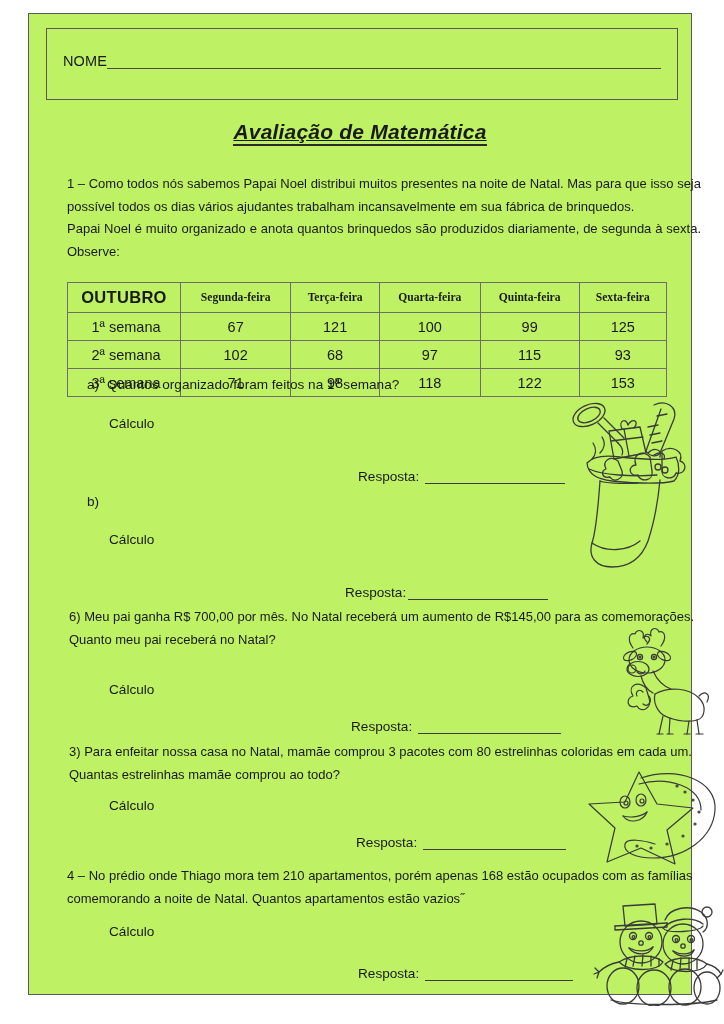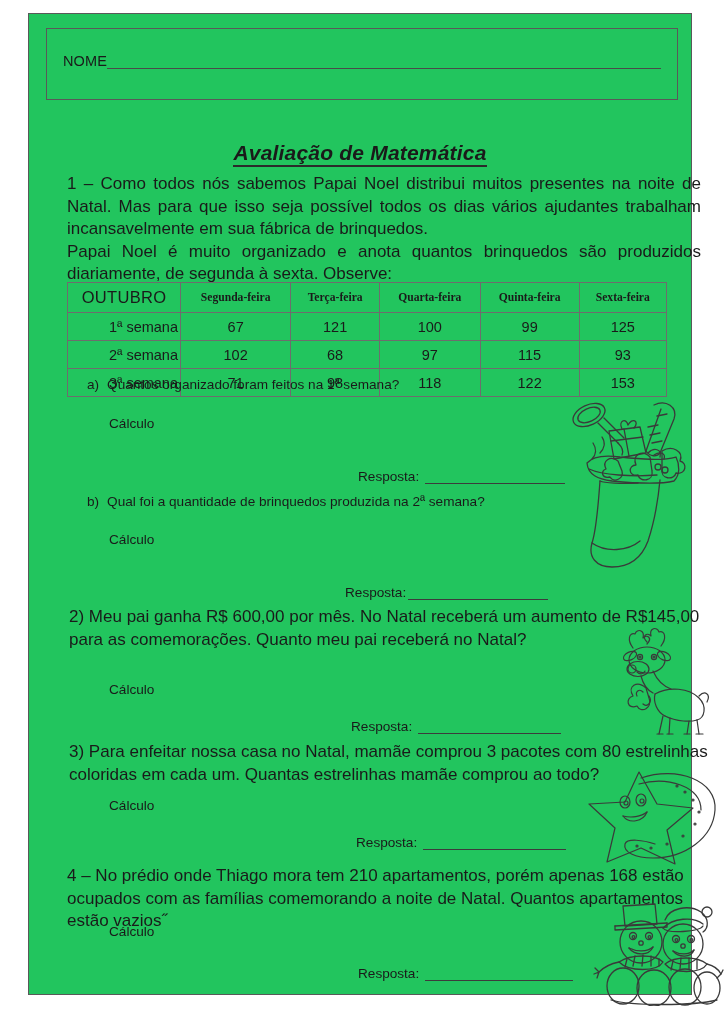--- a/index.html
+++ b/index.html
@@ -18,21 +18,21 @@
 
   
   #page-frame {
     position: absolute;
     left: 28px;
     top: 13px;
     width: 664px;
     height: 982px;
     border: 1.4px solid #595959;
     box-sizing: border-box;
-    background: #22c55e;
+    background: #bef264;
   }
 
   
   #identity-box {
     position: absolute;
     left: 17px;
     top: 14px;
     width: 632px;
     height: 72px;
     border: 1.3px solid #595959;
@@ -63,37 +63,38 @@
     text-align: center;
     font-size: 14.5px;
     line-height: 1;
     padding-bottom: 1px;
   }
 
   
   #title {
     position: absolute;
     left: 0;
-    top: 127px;
+    top: 106px;
     width: 100%;
     text-align: center;
+    text-decoration: underline;
   }
   #title span {
     font-size: 21px;
     font-weight: bold;
     font-style: italic;
     border-bottom: 2px solid #2b2b2b;
     padding-bottom: 1px;
     letter-spacing: .2px;
   }
 
   
   .para {
     position: absolute;
-    font-size: 17px;
+    font-size: 13px;
     line-height: 22.5px;
     text-align: justify;
     text-justify: inter-word;
   }
   .para.noj { text-align: left; }
 
   #q1-intro { left: 38px; top: 159px; width: 634px; }
   #q1-intro p { margin: 0; }
 
   
@@ -105,34 +106,34 @@
     border-collapse: collapse;
   }
   #data-table th, #data-table td {
     border: 1.1px solid #6d6d6d;
     text-align: center;
     padding: 2px 2px;
     font-weight: normal;
   }
   #data-table thead th.corner {
     font-size: 16.5px;
-    font-weight: normal;
+    font-weight: bold;
     letter-spacing: .3px;
     width: 108px;
     height: 25px;
   }
   #data-table thead th.day {
     font-size: 11.6px;
     font-weight: bold;
     height: 25px;
     font-family: Liberation Serif, serif;
   }
   #data-table td.week {
     font-size: 14.5px;
-    text-align: right;
+    text-align: center;
     padding-left: 6px;
     height: 23px;
   }
   #data-table td.num {
     font-size: 14.5px;
     height: 23px;
   }
 
   
   .qtext {
@@ -240,31 +241,30 @@
 
   <div class="calculo" style="left:80px; top:402px;">Cálculo</div>
 
   <div class="resposta" style="left:329px; top:455px;">
     <span>Resposta:</span>
     <span class="rline" style="width:140px; margin-left:6px;"></span>
   </div>
 
   <div class="qtext qlettered" style="left:58px; top:477px; width:520px;">
     <span class="marker">b)</span>
-    <span>Qual foi a quantidade de brinquedos produzida na 2ª semana?</span>
   </div>
 
   <div class="calculo" style="left:80px; top:518px;">Cálculo</div>
 
   <div class="resposta" style="left:316px; top:571px;">
     <span>Resposta:</span>
     <span class="rline" style="width:140px; margin-left:2px;"></span>
   </div>
 
-  <div class="para noj" style="left:40px; top:592px; width:640px;">2) Meu pai ganha R$ 600,00 por mês. No Natal receberá um aumento de R$145,00 para as comemorações. Quanto meu pai receberá no Natal?</div>
+  <div class="para noj" style="left:40px; top:592px; width:640px;">6) Meu pai ganha R$ 700,00 por mês. No Natal receberá um aumento de R$145,00 para as comemorações. Quanto meu pai receberá no Natal?</div>
 
   <div class="calculo" style="left:80px; top:668px;">Cálculo</div>
 
   <div class="resposta" style="left:322px; top:705px;">
     <span>Resposta:</span>
     <span class="rline" style="width:143px; margin-left:6px;"></span>
   </div>
 
   <div class="para noj" style="left:40px; top:727px; width:645px;">3) Para enfeitar nossa casa no Natal, mamãe comprou 3 pacotes com 80 estrelinhas  coloridas em cada um. Quantas estrelinhas mamãe comprou ao todo?</div>
 

